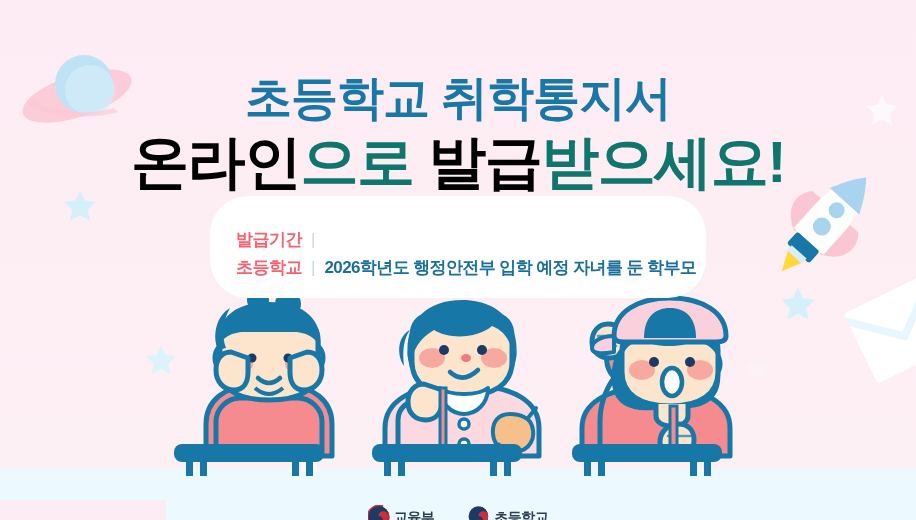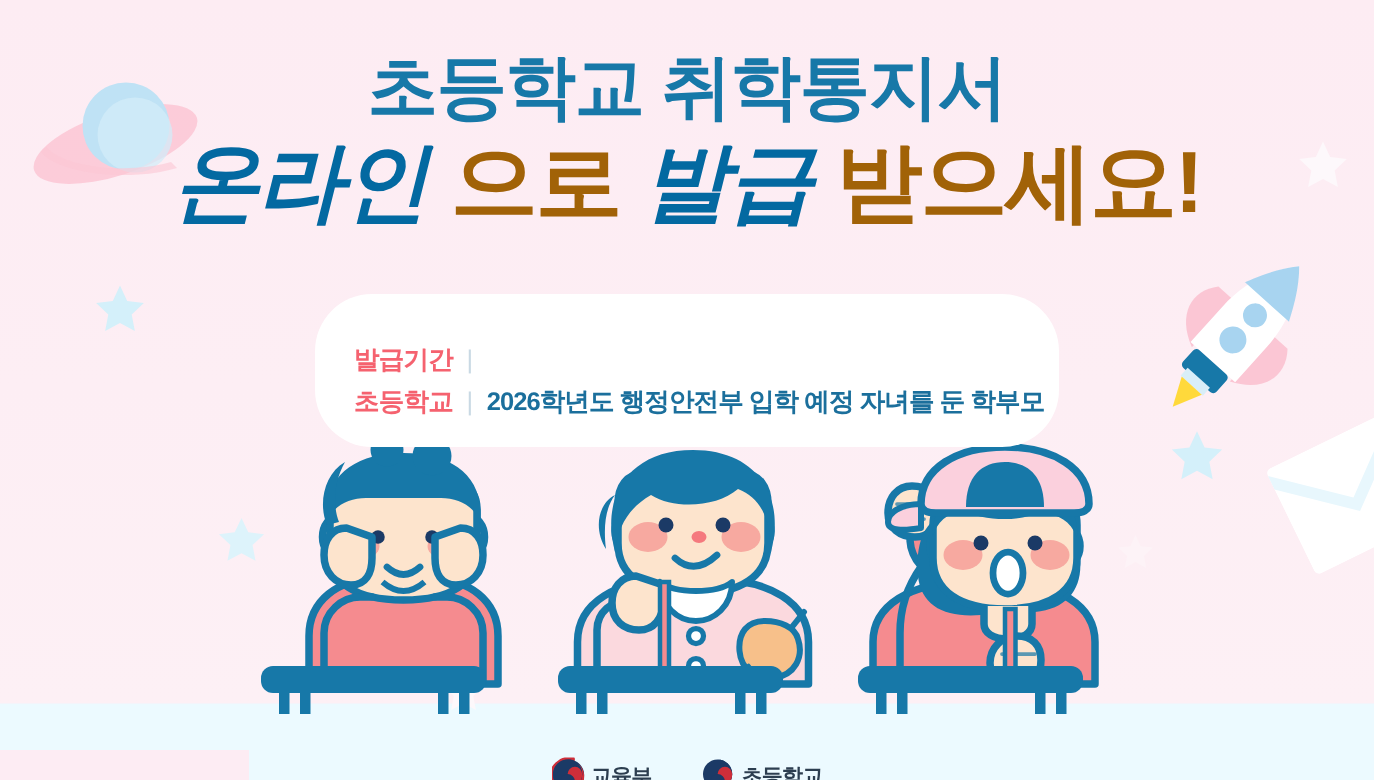--- a/index.html
+++ b/index.html
@@ -68,30 +68,31 @@
     text-align: center;
     line-height: 1;
     z-index: 6;
   }
   .line1 {
     font-size: 47px;
     font-weight: 900;
     letter-spacing: -1px;
     color: #1778a8;
     white-space: nowrap;
+    margin-top: 40px;
   }
   .line2 {
     margin-top: 12px;
     font-size: 58px;
     font-weight: 900;
     letter-spacing: -1.5px;
     white-space: nowrap;
   }
-  .seg-coral { color: #0369a1; font-style: italic; }
-  .seg-blue  { color: #a16207; margin-left: 16px; }
+  .seg-coral { color: #000000; }
+  .seg-blue  { color: #0f766e; }
 
   
   .info-pill {
     position: absolute;
     left: 210px; top: 196px;
     width: 496px;
     padding: 30px 26px 16px 26px;
     background: #ffffff;
     border-radius: 38px;
     z-index: 6;

